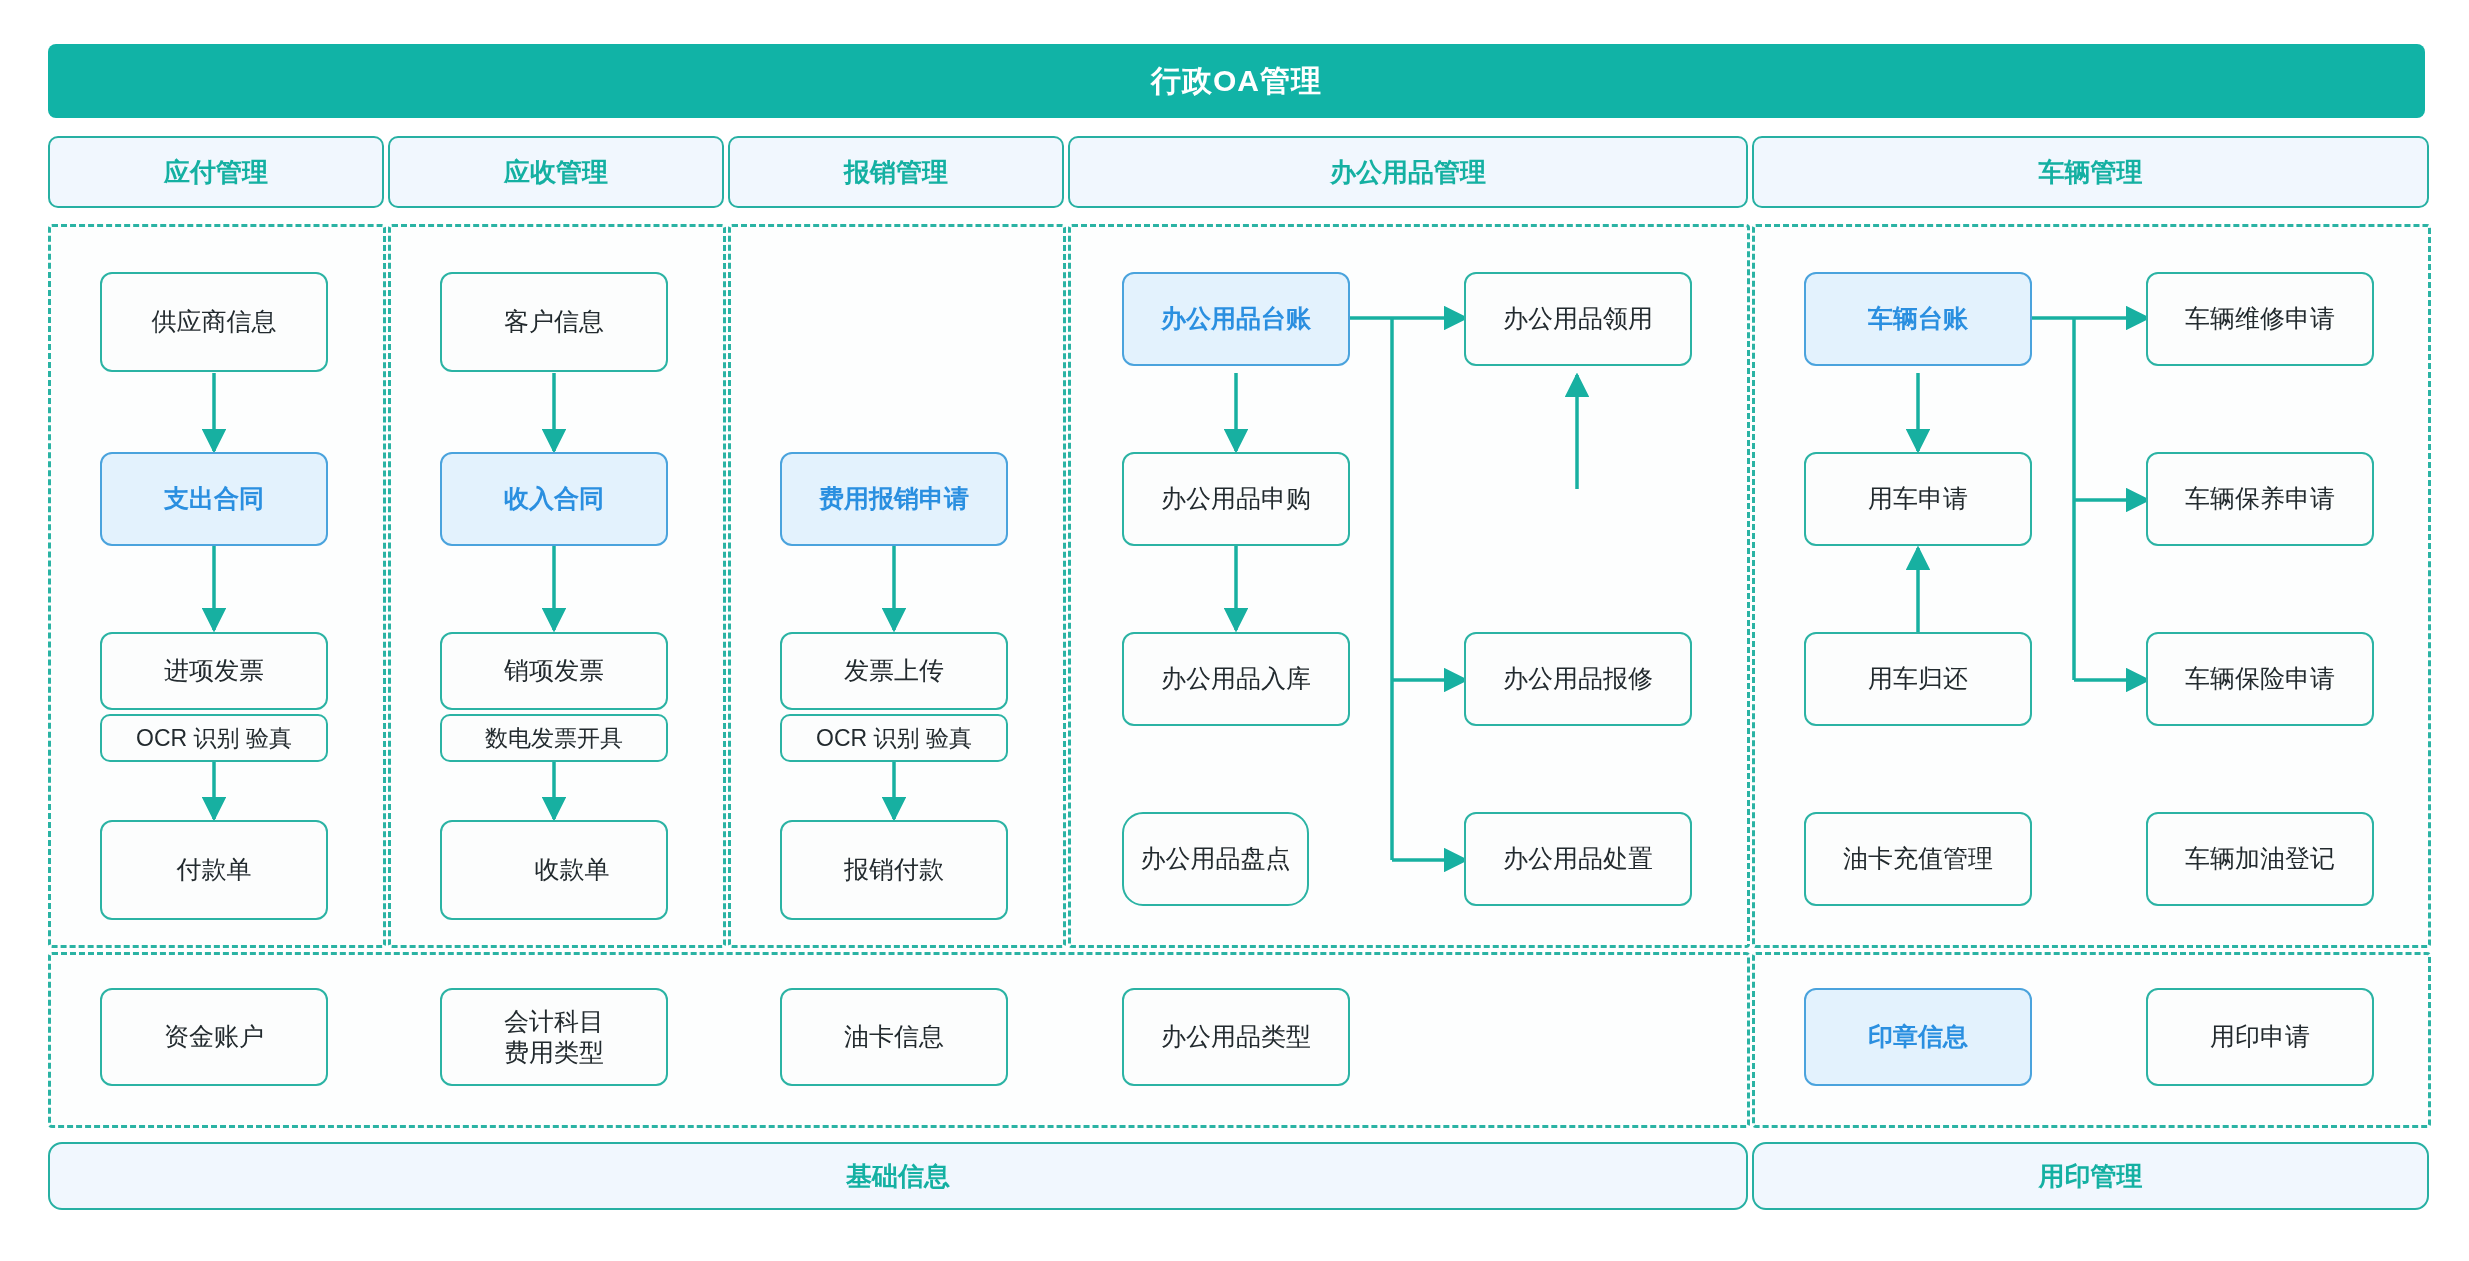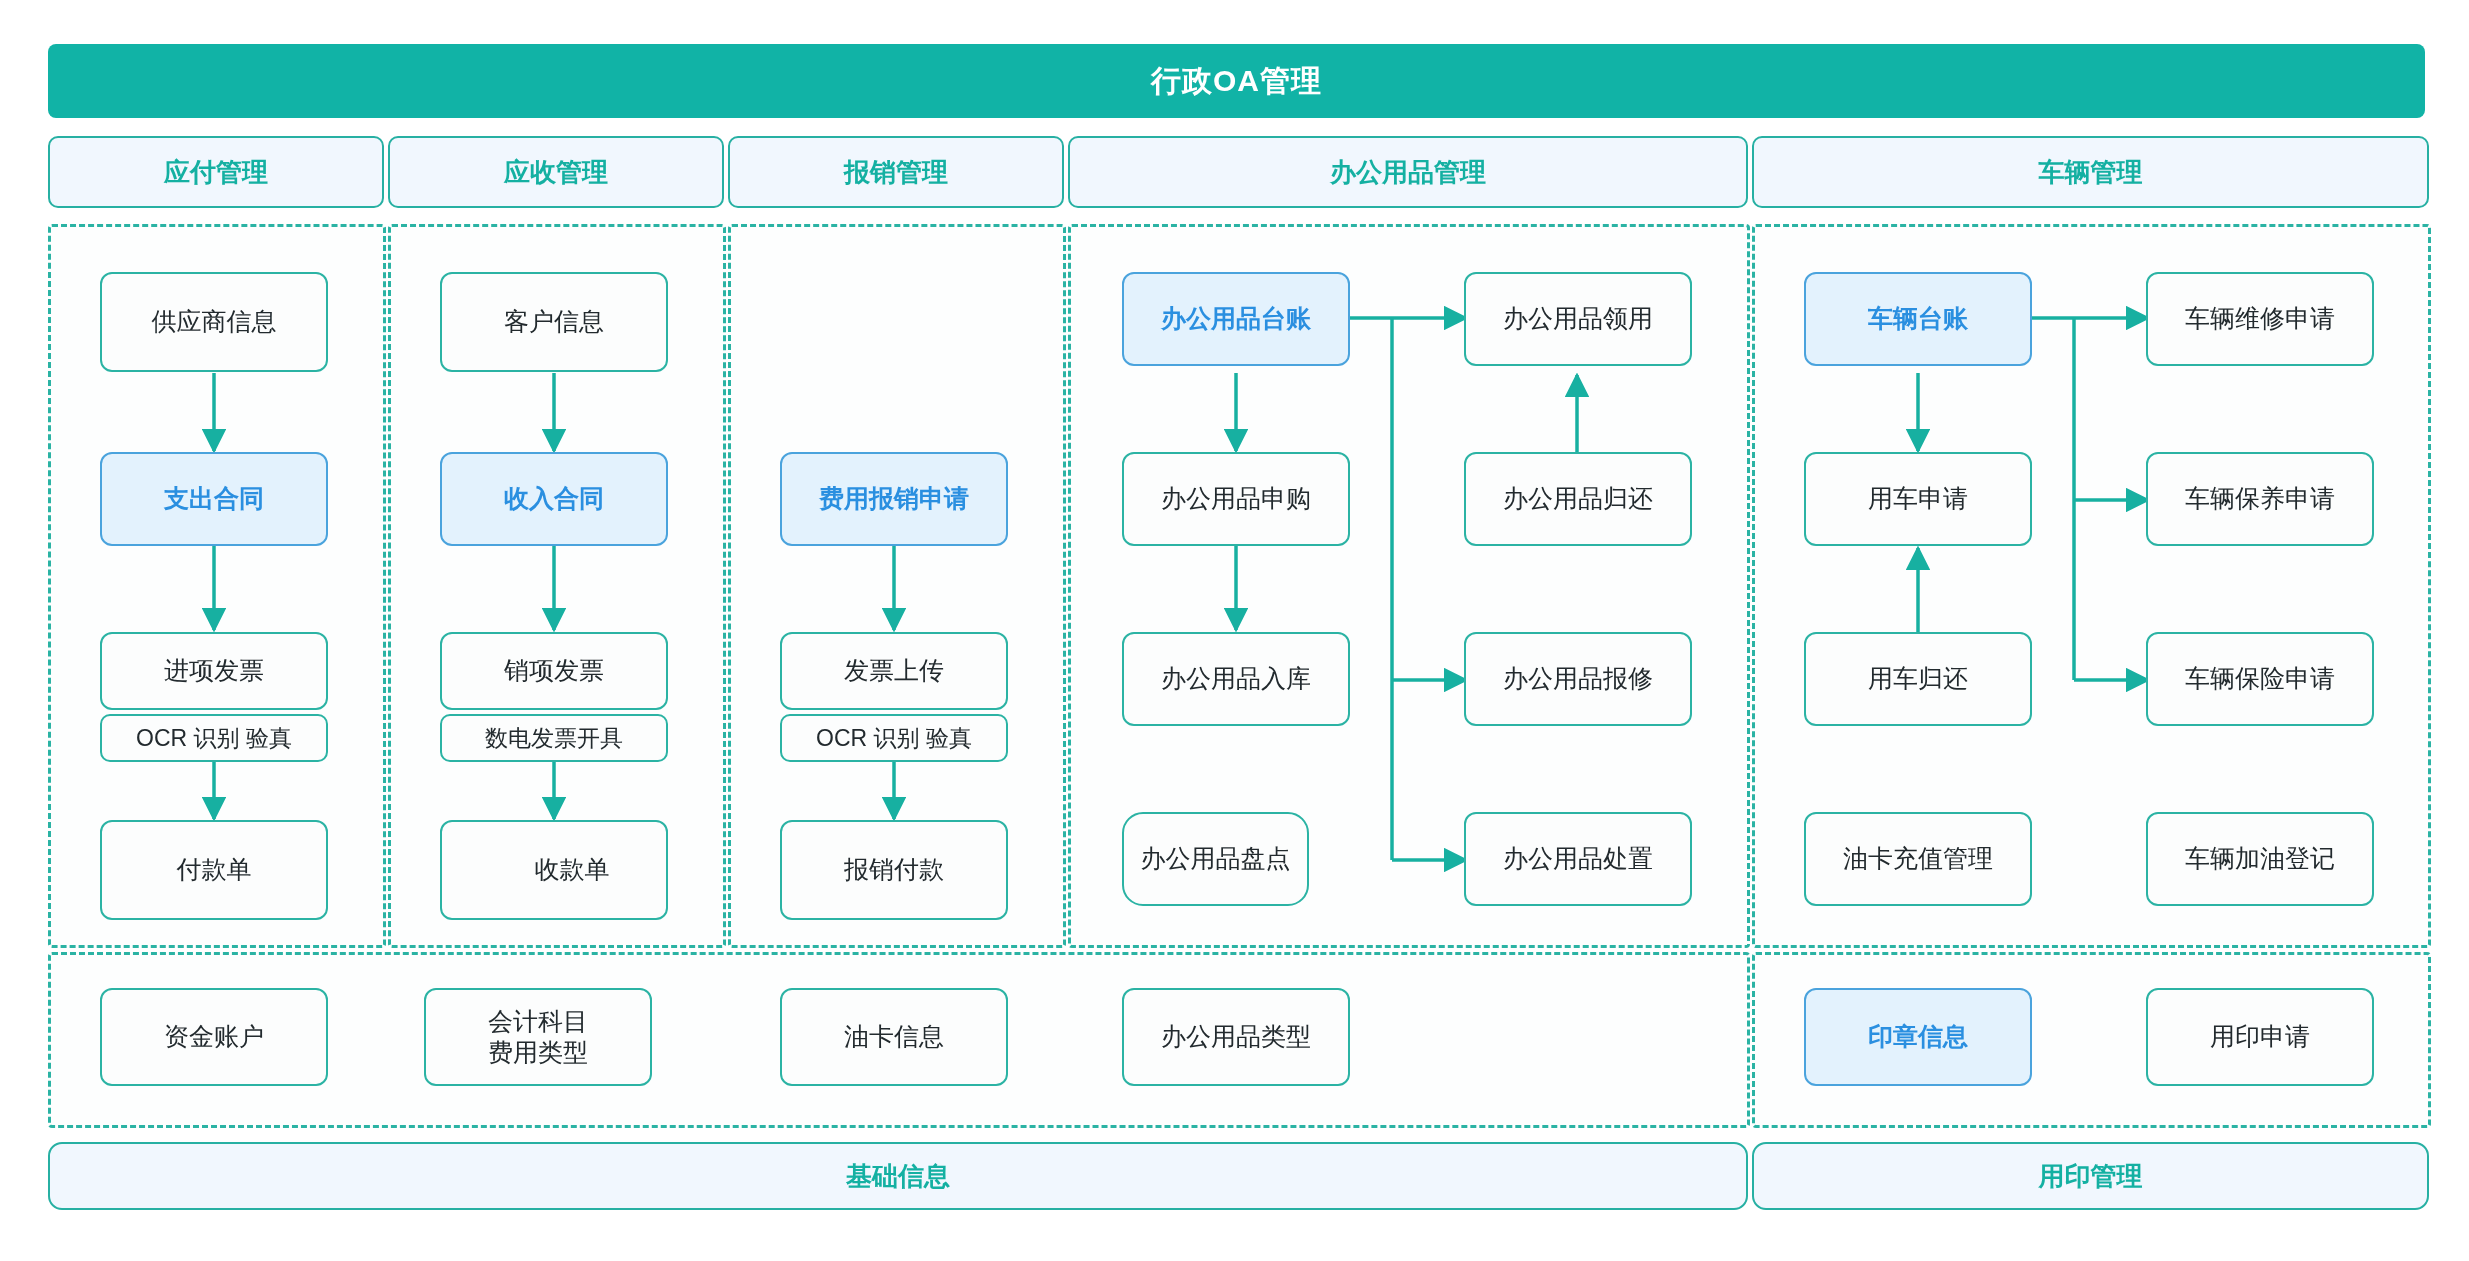--- a/index.html
+++ b/index.html
@@ -145,36 +145,35 @@
   <div class="node" style="left:780px;top:632px;width:228px;height:78px;">发票上传</div>
   <div class="node sub" style="left:780px;top:714px;width:228px;height:48px;">OCR 识别 验真</div>
   <div class="node" style="left:780px;top:820px;width:228px;height:100px;">报销付款</div>
 
   <div class="node blue" style="left:1122px;top:272px;width:228px;height:94px;">办公用品台账</div>
   <div class="node" style="left:1122px;top:452px;width:228px;height:94px;">办公用品申购</div>
   <div class="node" style="left:1122px;top:632px;width:228px;height:94px;">办公用品入库</div>
   <div class="node" style="left:1122px;top:812px;width:187px;height:94px;border-radius:21px;">办公用品盘点</div>
 
   <div class="node" style="left:1464px;top:272px;width:228px;height:94px;">办公用品领用</div>
-  <div class="node" style="left:1464px;top:452px;width:228px;height:94px;">办公用品归还</div>
   <div class="node" style="left:1464px;top:632px;width:228px;height:94px;">办公用品报修</div>
   <div class="node" style="left:1464px;top:812px;width:228px;height:94px;">办公用品处置</div>
 
   <div class="node blue" style="left:1804px;top:272px;width:228px;height:94px;">车辆台账</div>
   <div class="node" style="left:1804px;top:452px;width:228px;height:94px;">用车申请</div>
   <div class="node" style="left:1804px;top:632px;width:228px;height:94px;">用车归还</div>
   <div class="node" style="left:1804px;top:812px;width:228px;height:94px;">油卡充值管理</div>
 
   <div class="node" style="left:2146px;top:272px;width:228px;height:94px;">车辆维修申请</div>
   <div class="node" style="left:2146px;top:452px;width:228px;height:94px;">车辆保养申请</div>
   <div class="node" style="left:2146px;top:632px;width:228px;height:94px;">车辆保险申请</div>
   <div class="node" style="left:2146px;top:812px;width:228px;height:94px;">车辆加油登记</div>
 
   <div class="node" style="left:100px;top:988px;width:228px;height:98px;">资金账户</div>
-  <div class="node" style="left:424px;top:988px;width:228px;height:98px;">会计科目
+  <div class="node" style="left:440px;top:988px;width:228px;height:98px;">会计科目
 费用类型</div>
   <div class="node" style="left:780px;top:988px;width:228px;height:98px;">油卡信息</div>
   <div class="node" style="left:1122px;top:988px;width:228px;height:98px;">办公用品类型</div>
 
   <div class="node blue" style="left:1804px;top:988px;width:228px;height:98px;">印章信息</div>
   <div class="node" style="left:2146px;top:988px;width:228px;height:98px;">用印申请</div>
 
   <div class="footbar" style="left:48px;top:1142px;width:1696px;">基础信息</div>
   <div class="footbar" style="left:1752px;top:1142px;width:673px;">用印管理</div>
 

